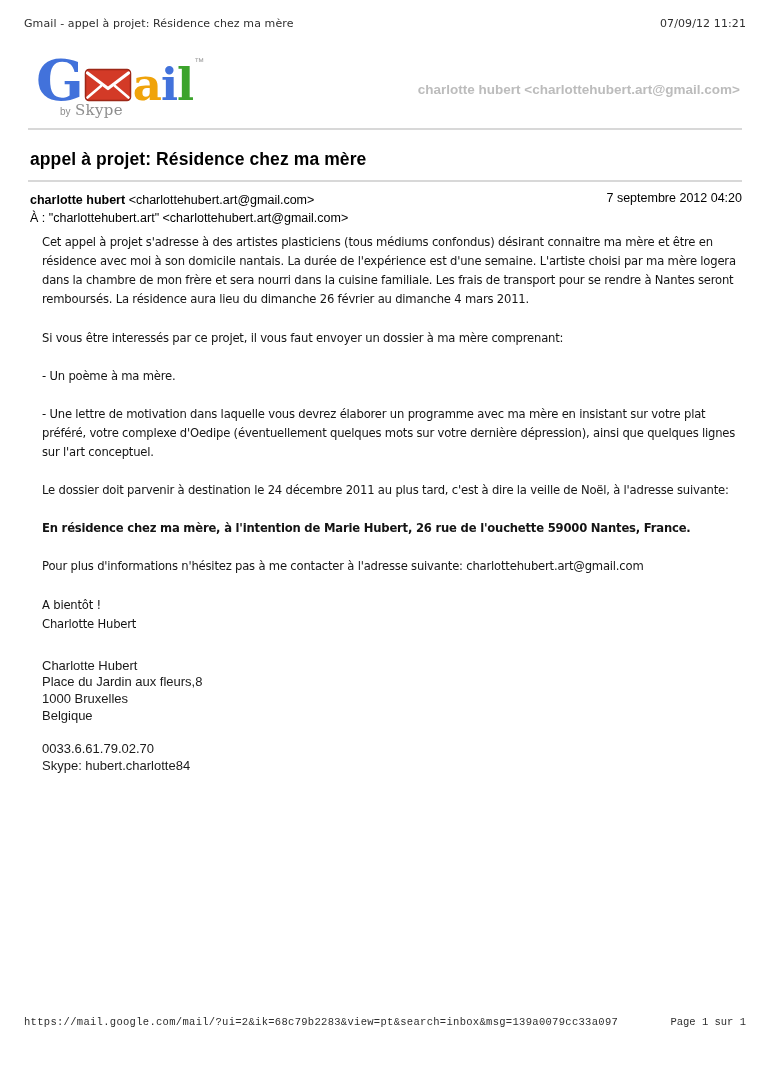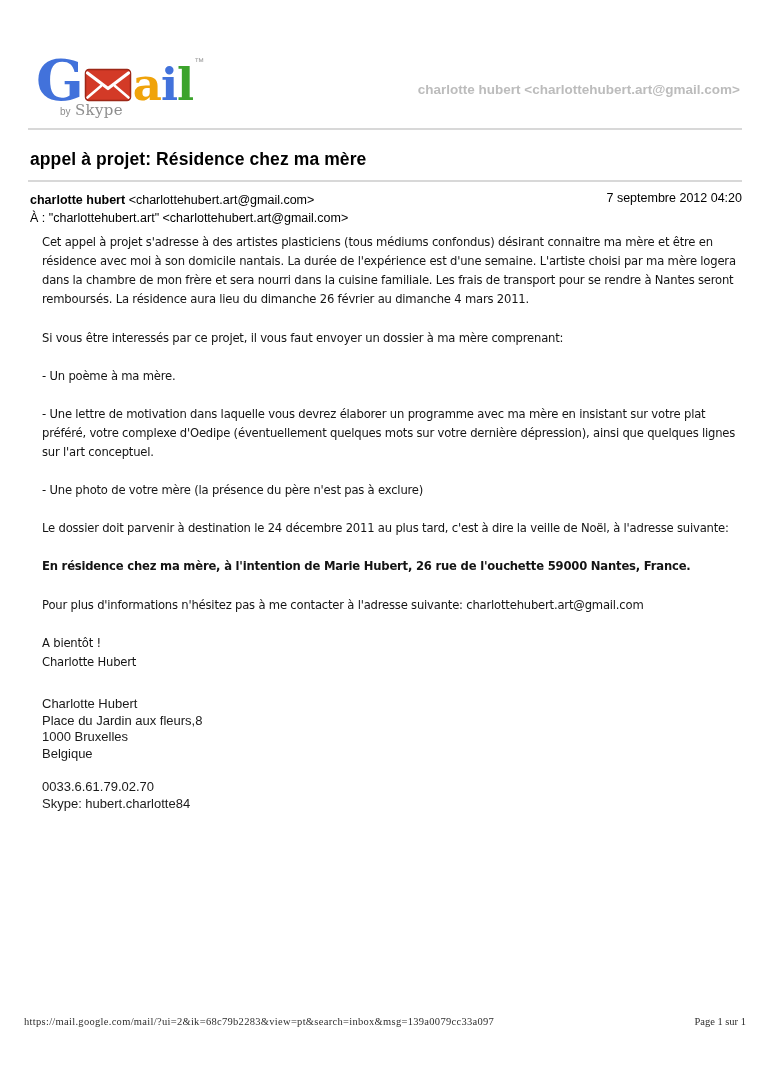--- a/index.html
+++ b/index.html
@@ -18,21 +18,21 @@
   
   .print-header {
     position: absolute; top: 17px; left: 24px; right: 22px;
     display: flex; justify-content: space-between; align-items: baseline;
     font-family: "DejaVu Sans", sans-serif;
     font-size: 11px; color: #2e2e2e; letter-spacing: 0.1px;
   }
   .print-footer {
     position: absolute; top: 1016px; left: 24px; right: 22px;
     display: flex; justify-content: space-between; align-items: flex-start;
-    font-family: Liberation Serif, serif;
+    font-family: Liberation Mono, monospace;
     font-size: 10.5px; color: #2e2e2e;
   }
   .print-footer .url { letter-spacing: 0.3px; }
 
   
   .brand-row {
     position: absolute; top: 52px; left: 36px; right: 28px;
     display: flex; justify-content: space-between; align-items: flex-start;
   }
   .logo-row { display: flex; align-items: baseline; }
@@ -89,20 +89,24 @@
     font-size: 13px; line-height: 1.28; letter-spacing: 0;
     color: #1a1a1a; margin-bottom: 17px;
   }
   .email-body p.gap-before { margin-top: 24px; }
 </style>
 </head>
 <body>
 
 <div class="page">
 
+  <div class="print-header">
+    <span>Gmail - appel à projet: Résidence chez ma mère</span>
+    <span>07/09/12 11:21</span>
+  </div>
 
   <div class="brand-row">
     <div class="logo-wrap">
       <div class="logo-row">
         <span class="logo-letter letter-g" style="color: rgb(66, 114, 219);">G</span>
         <span class="logo-envelope">
           <svg width="48" height="34" viewBox="0 0 48 34" aria-hidden="true">
             <rect class="env-body" x="1.5" y="1.5" width="45" height="31" rx="3.5" fill="#d33a27" stroke="#9d2717" stroke-width="1.5"></rect>
             <path d="M3.5 5 L24 20.5 L44.5 5" fill="none" stroke="#ffffff" stroke-width="3.2" stroke-linecap="round" stroke-linejoin="round"></path>
             <path d="M3.5 29.5 L17 18" fill="none" stroke="#ffffff" stroke-width="2.6" stroke-linecap="round"></path>
@@ -133,21 +137,20 @@
       </div>
       <div class="meta-date">7 septembre 2012 04:20</div>
     </div>
   </div>
 
   <div class="email-body">
       <p>Cet appel à projet s'adresse à des artistes plasticiens (tous médiums confondus) désirant connaitre ma mère et être en résidence avec moi à son domicile nantais. La durée de l'expérience est d'une semaine. L'artiste choisi par ma mère logera dans la chambre de mon frère et sera nourri dans la cuisine familiale. Les frais de transport pour se rendre à Nantes seront remboursés. La résidence aura lieu du dimanche 26 février au dimanche 4 mars 2011.</p>
       <p>Si vous être interessés par ce projet, il vous faut envoyer un dossier à ma mère comprenant:</p>
       <p>- Un poème à ma mère.</p>
       <p>- Une lettre de motivation dans laquelle vous devrez élaborer un programme avec ma mère en insistant sur votre plat préféré, votre complexe d'Oedipe (éventuellement quelques mots sur votre dernière dépression), ainsi que quelques lignes sur l'art conceptuel.</p>
-      <p>- Une photo de votre mère (la présence du père n'est pas à exclure)</p>
       <p>Le dossier doit parvenir à destination le 24 décembre 2011 au plus tard, c'est à dire la veille de Noël, à l'adresse suivante:</p>
       <p class="bold">En résidence chez ma mère, à l'intention de Marie Hubert, 26 rue de l'ouchette 59000 Nantes, France.</p>
       <p>Pour plus d'informations n'hésitez pas à me contacter à l'adresse suivante: charlottehubert.art@gmail.com</p>
       <p>A bientôt !<br>Charlotte Hubert</p>
       <p class="sig gap-before">Charlotte Hubert<br>Place du Jardin aux fleurs,8<br>1000 Bruxelles<br>Belgique</p>
       <p class="sig">0033.6.61.79.02.70<br>Skype: hubert.charlotte84</p>
     </div>
 
   <div class="print-footer">
     <span class="url">https://mail.google.com/mail/?ui=2&amp;ik=68c79b2283&amp;view=pt&amp;search=inbox&amp;msg=139a0079cc33a097</span>

